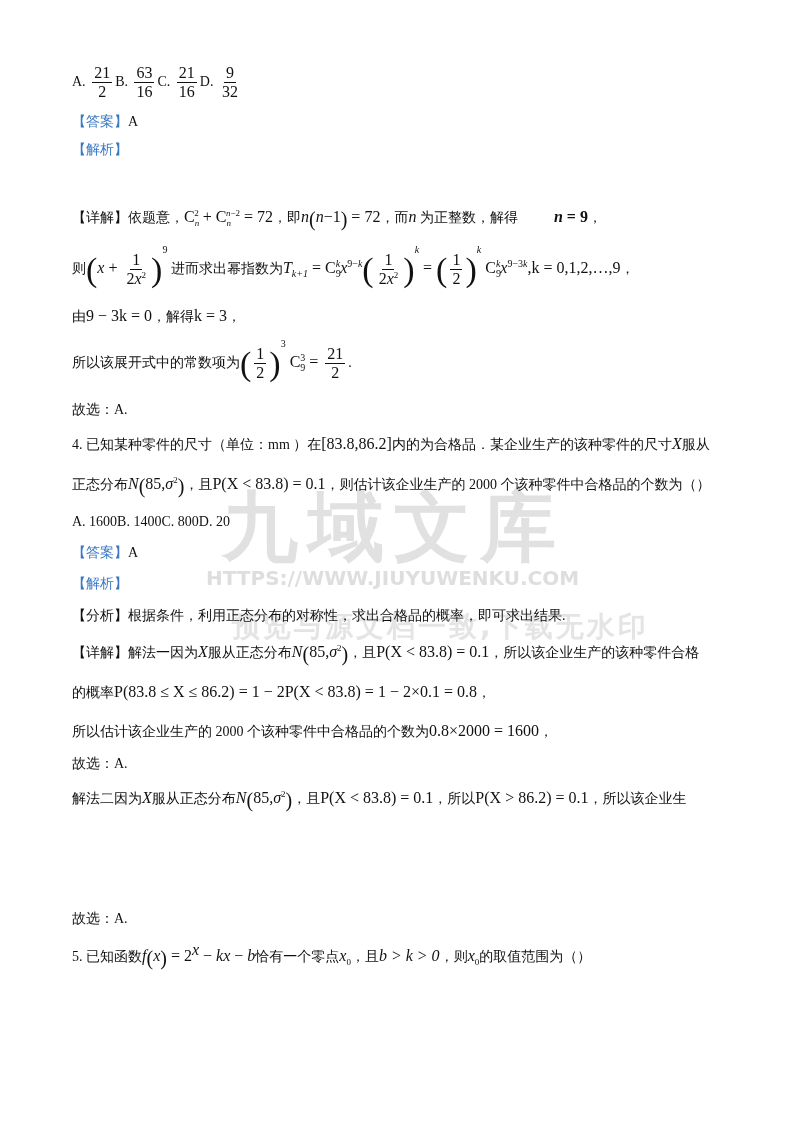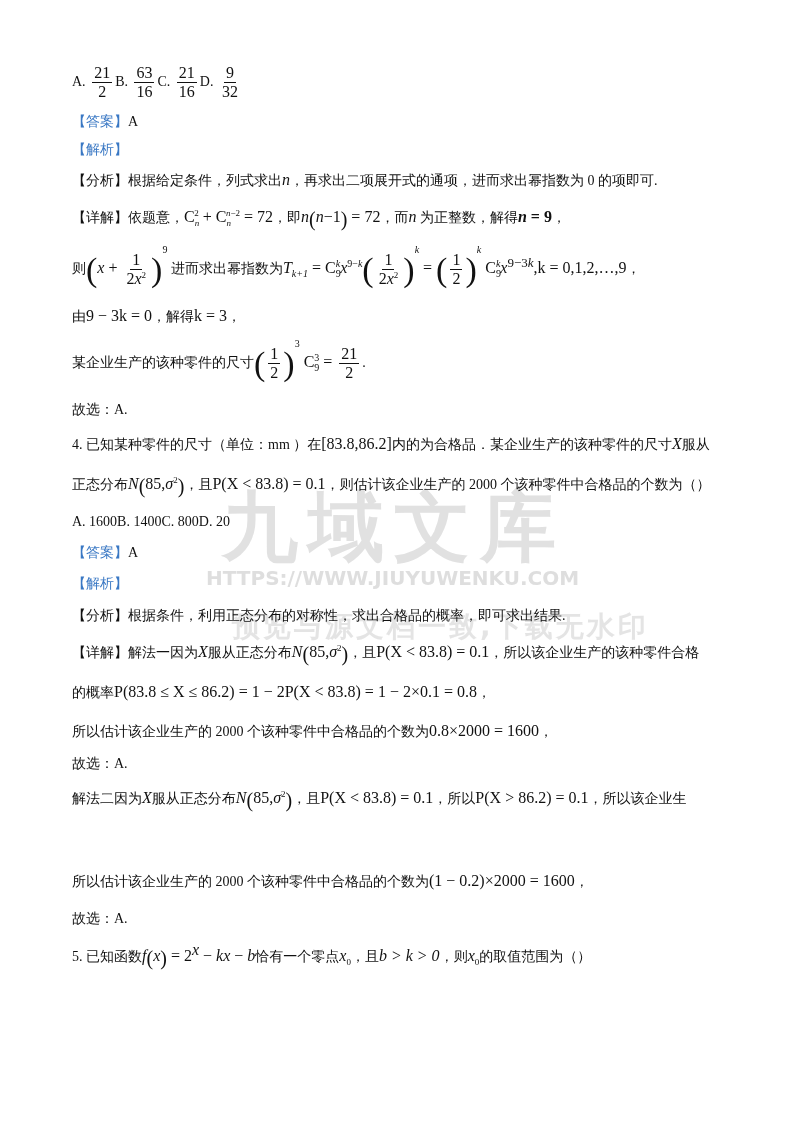--- a/index.html
+++ b/index.html
@@ -9,21 +9,21 @@
     color: #111111;
   }
   .page { position: absolute; left: 0; top: 0; width: 793px; height: 1122px; }
   .line {
     position: absolute; left: 72px; white-space: nowrap;
     font-size: 14px; line-height: 20px;
   }
   .tag { color: #3a78c4; }
   .m { font-family: "Liberation Serif", serif; font-style: italic; font-size: 16px; }
   .mr { font-family: "Liberation Serif", serif; font-size: 16px; }
-  .b { font-weight: bold; }
+  .b { font-weight: bold; margin-left: 36px; }
   sup, sub { font-size: 9px; line-height: 0; }
   .frac {
     display: inline-flex; flex-direction: column; align-items: center;
     vertical-align: middle; font-size: 16px; font-family: "Liberation Serif", serif;
     margin: 0 3px;
   }
   .frac .num { border-bottom: 1px solid #111; padding: 0 2px; line-height: 18px; }
   .frac .den { padding: 0 2px; line-height: 18px; }
   .paren { font-size: 34px; font-family: "Liberation Serif", serif; vertical-align: middle; font-weight: 200; line-height: 1; }
   .sparen { font-size: 20px; font-family: "Liberation Serif", serif; vertical-align: middle; }
@@ -79,48 +79,45 @@
     </div>
 
     <div class="line" style="top:112px;">
       <span class="tag">【答案】</span><span>A</span>
     </div>
 
     <div class="line" style="top:140px;">
       <span class="tag">【解析】</span>
     </div>
 
-    <div class="line" style="top:170px;">
-      <span>【分析】</span><span>根据给定条件，列式求出</span><span class="m">n</span><span>，再求出二项展开式的通项，进而求出幂指数为 0 的项即可.</span>
-    </div>
 
     <div class="line" style="top:207px;">
       <span>【详解】</span><span>依题意，</span><span class="mr">C<sub><i>n</i></sub><sup style="margin-left:-5px">2</sup> + C<sub><i>n</i></sub><sup style="margin-left:-5px"><i>n</i>−2</sup> = 72</span><span>，即</span><span class="m">n</span><span class="sparen">(</span><span class="m">n</span><span class="mr">−1</span><span class="sparen">)</span><span class="mr"> = 72</span><span>，而</span><span class="m">n</span><span> 为正整数，解得</span><span class="mr b"><i>n</i> = 9</span><span>，</span>
     </div>
 
     <div class="line" style="top:248px; line-height:40px;">
       <span>则</span><span class="paren">(</span><span class="m">x</span><span class="mr"> + </span><span class="frac">
           <span class="num">1</span>
           <span class="den">2<i>x</i><sup>2</sup></span>
         </span><span class="paren">)</span><sup style="position:relative;top:-14px;font-size:10px">9</sup>
       <span>进而求出幂指数为</span><span class="m">T</span><sub class="m" style="font-size:10px">k+1</sub><span class="mr"> = C</span><sub style="font-size:10px">9</sub><sup class="m" style="font-size:10px;margin-left:-5px">k</sup><span class="m">x</span><sup style="font-size:10px">9−<i>k</i></sup><span class="paren">(</span><span class="frac">
           <span class="num">1</span>
           <span class="den">2<i>x</i><sup>2</sup></span>
         </span><span class="paren">)</span><sup class="m" style="position:relative;top:-14px;font-size:10px">k</sup><span class="mr"> = </span><span class="paren">(</span><span class="frac">
           <span class="num">1</span>
           <span class="den">2</span>
-        </span><span class="paren">)</span><sup class="m" style="position:relative;top:-14px;font-size:10px">k</sup><span class="mr"> C</span><sub style="font-size:10px">9</sub><sup class="m" style="font-size:10px;margin-left:-5px">k</sup><span class="m">x</span><sup style="font-size:13px">9−3<i>k</i></sup><span class="mr">,k = 0,1,2,…,9</span><span>，</span>
+        </span><span class="paren">)</span><sup class="m" style="position:relative;top:-14px;font-size:10px">k</sup><span class="mr"> C</span><sub style="font-size:10px">9</sub><sup class="m" style="font-size:10px;margin-left:-5px">k</sup><span class="m">x</span><sup style="font-size:10px">9−3<i>k</i></sup><span class="mr">,k = 0,1,2,…,9</span><span>，</span>
     </div>
 
     <div class="line" style="top:306px;">
       <span>由</span><span class="mr">9 − 3k = 0</span><span>，解得</span><span class="mr">k = 3</span><span>，</span>
     </div>
 
     <div class="line" style="top:342px; line-height:40px;">
-      <span>某企业生产的该种零件的尺寸</span><span class="paren">(</span><span class="frac">
+      <span>所以该展开式中的常数项为</span><span class="paren">(</span><span class="frac">
           <span class="num">1</span>
           <span class="den">2</span>
         </span><span class="paren">)</span><sup style="position:relative;top:-14px;font-size:10px">3</sup><span class="mr"> C</span><sub style="font-size:10px">9</sub><sup style="font-size:10px;margin-left:-5px">3</sup><span class="mr"> = </span><span class="frac">
           <span class="num">21</span>
           <span class="den">2</span>
         </span><span>.</span>
     </div>
 
     <div class="line" style="top:400px;">故选：A.</div>
 
@@ -158,23 +155,20 @@
       <span>所以估计该企业生产的 2000 个该种零件中合格品的个数为</span><span class="mr">0.8×2000 = 1600</span><span>，</span>
     </div>
 
     <div class="line" style="top:754px;">故选：A.</div>
 
     <div class="line" style="top:788px;">
       <span>解法二因为</span><span class="m">X</span><span>服从正态分布</span><span class="m">N</span><span class="sparen">(</span><span class="mr">85,</span><span class="m">σ</span><sup>2</sup><span class="sparen">)</span><span>，且</span><span class="mr">P(X &lt; 83.8) = 0.1</span><span>，所以</span><span class="mr">P(X &gt; 86.2) = 0.1</span><span>，所以该企业生</span>
     </div>
 
 
-    <div class="line" style="top:871px;">
-      <span>所以估计该企业生产的 2000 个该种零件中合格品的个数为</span><span class="mr">(1 − 0.2)×2000 = 1600</span><span>，</span>
-    </div>
 
     <div class="line" style="top:909px;">故选：A.</div>
 
     <div class="line" style="top:946px;">
       <span>5. 已知函数</span><span class="m">f</span><span class="sparen">(</span><span class="m">x</span><span class="sparen">)</span><span class="mr"> = 2</span><sup class="m">x</sup><span class="mr"> − </span><span class="m">kx</span><span class="mr"> − </span><span class="m">b</span><span>恰有一个零点</span><span class="m">x</span><sub>0</sub><span>，且</span><span class="m">b &gt; k &gt; 0</span><span>，则</span><span class="m">x</span><sub>0</sub><span>的取值范围为（）</span>
     </div>
 
   </div>
 </div>
 

